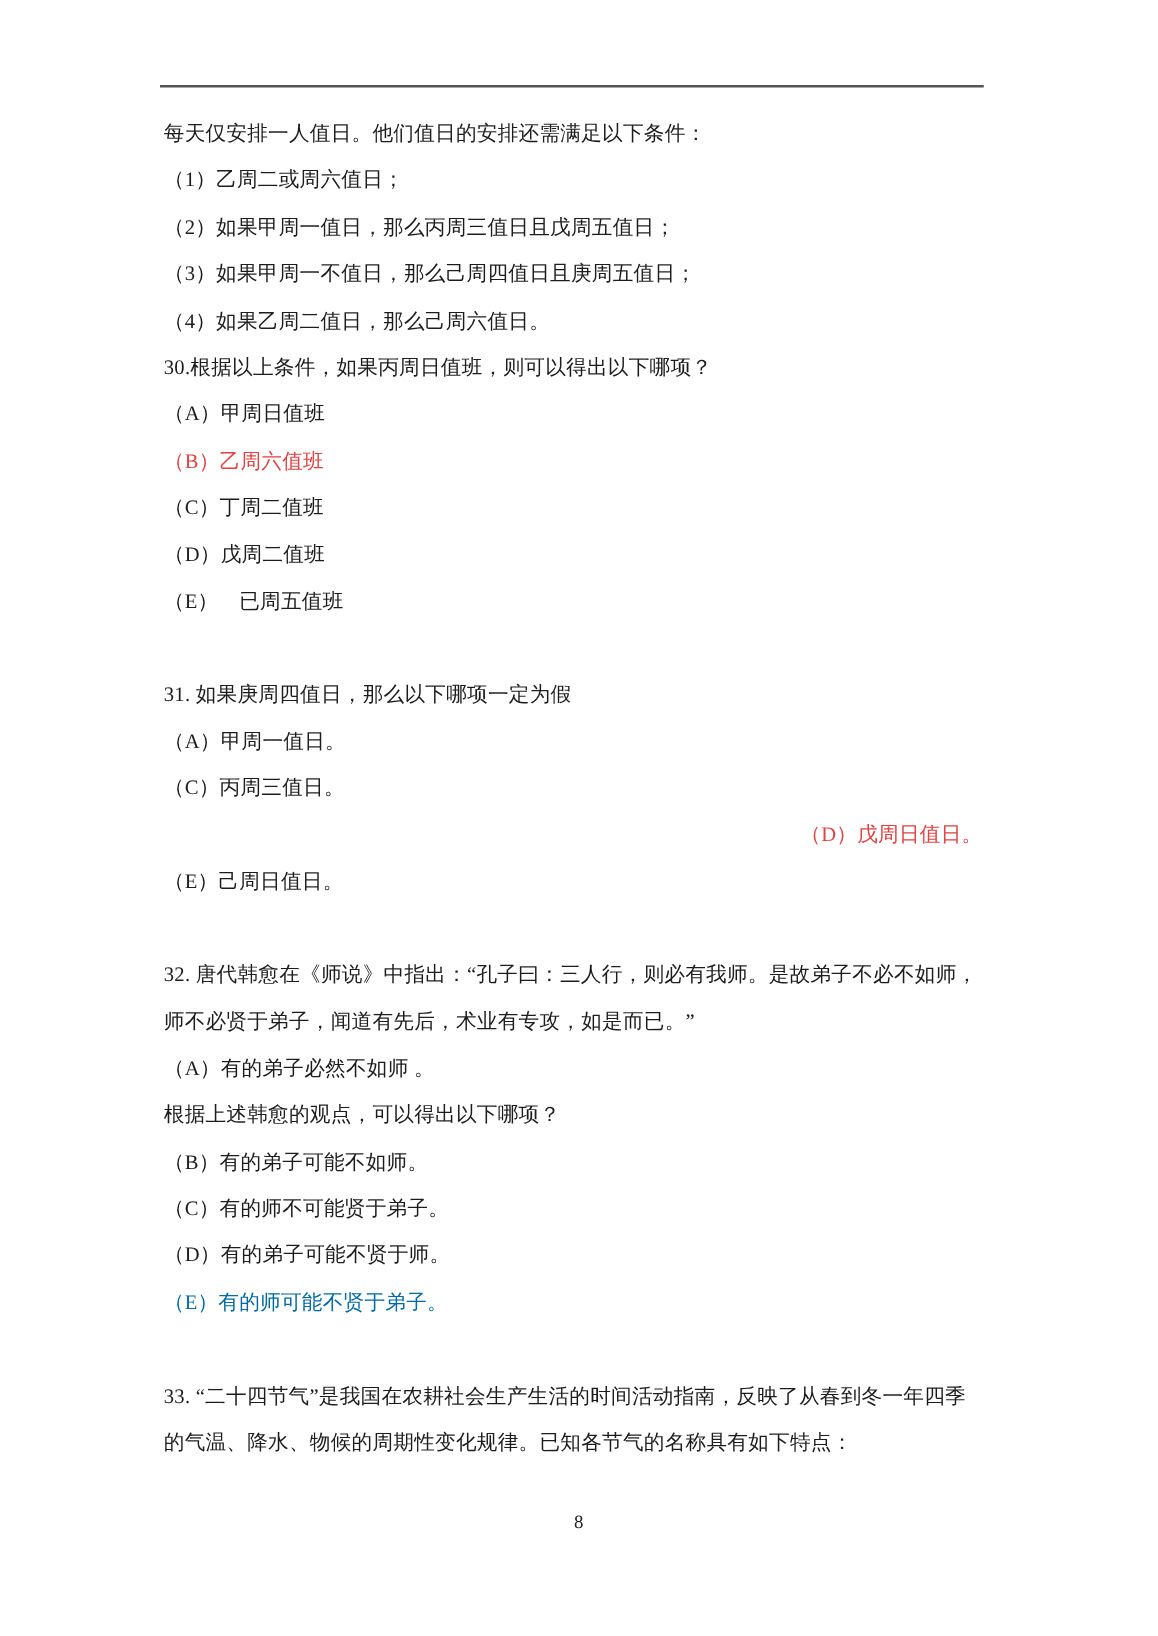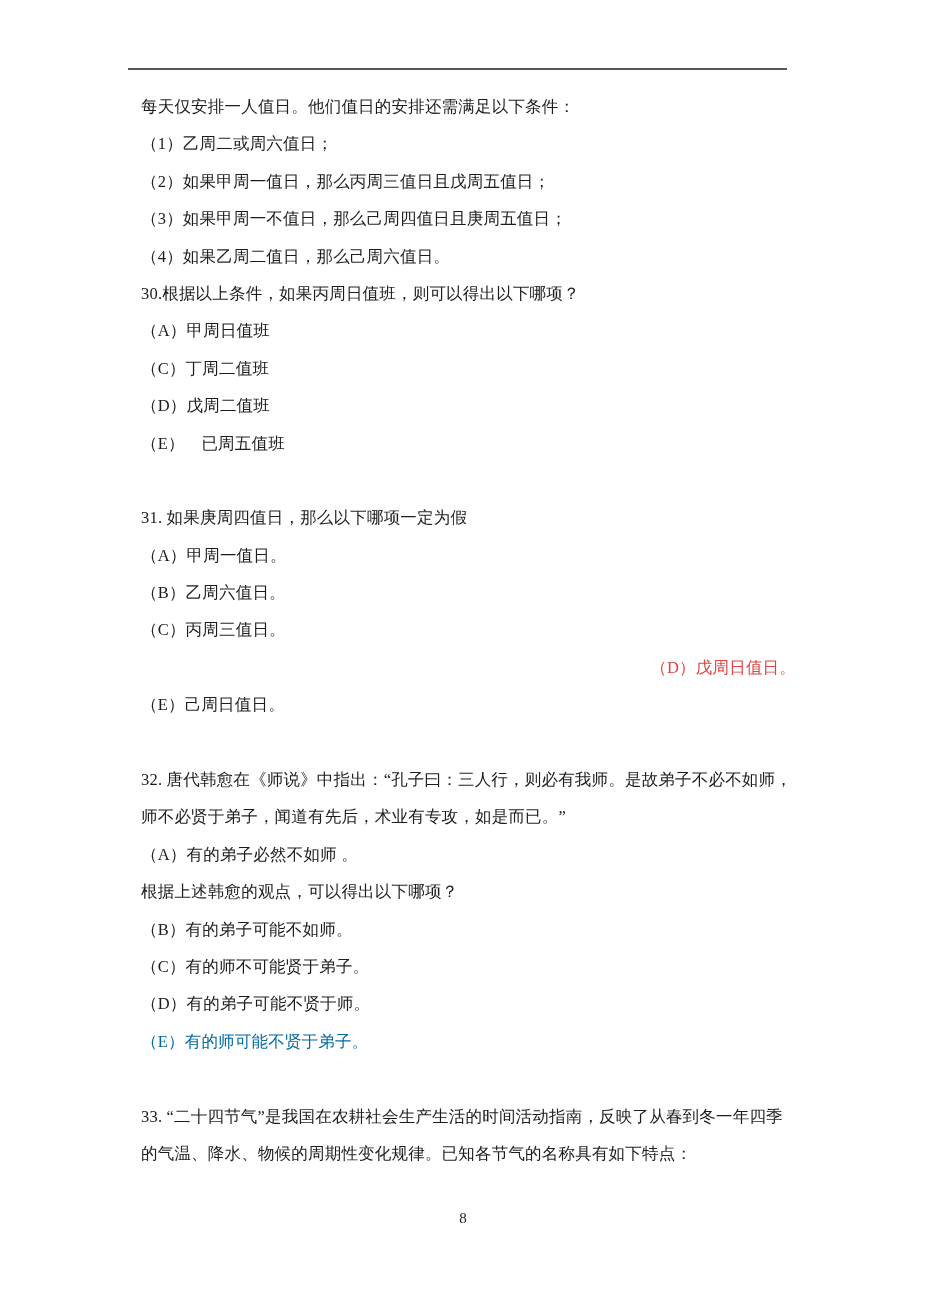--- a/index.html
+++ b/index.html
@@ -23,21 +23,21 @@
   .top-rule {
     position: absolute;
     left: 128px;
     top: 68px;
     width: 659px;
     height: 2px;
     background: #555555;
   }
   .content {
     position: absolute;
-    left: 141px;
+    left: 131px;
     top: 88px;
     width: 655px;
   }
   .ln {
     height: 37.4px;
     line-height: 37.4px;
     font-size: 16.5px;
     white-space: pre;
     letter-spacing: 0.2px;
   }
@@ -66,29 +66,29 @@
 
     <div class="ln">每天仅安排一人值日。他们值日的安排还需满足以下条件：</div>
 
     <div class="ln">（1）乙周二或周六值日；</div>
     <div class="ln">（2）如果甲周一值日，那么丙周三值日且戊周五值日；</div>
     <div class="ln">（3）如果甲周一不值日，那么己周四值日且庚周五值日；</div>
     <div class="ln">（4）如果乙周二值日，那么己周六值日。</div>
 
     <div class="ln">30.根据以上条件，如果丙周日值班，则可以得出以下哪项？</div>
     <div class="ln">（A）甲周日值班</div>
+    <div class="ln" style="color: rgb(224, 67, 67);">（B）乙周六值班</div>
     <div class="ln">（C）丁周二值班</div>
     <div class="ln">（D）戊周二值班</div>
     <div class="ln">（E）　已周五值班</div>
 
     <div class="ln blank"></div>
 
     <div class="ln">31. 如果庚周四值日，那么以下哪项一定为假</div>
     <div class="ln">（A）甲周一值日。</div>
-    <div class="ln">（B）乙周六值日。</div>
     <div class="ln">（C）丙周三值日。</div>
     <div class="ln" style="color: rgb(224, 67, 67); text-align: right;">（D）戊周日值日。</div>
     <div class="ln">（E）己周日值日。</div>
 
     <div class="ln blank"></div>
 
     <div class="ln">32. 唐代韩愈在《师说》中指出：“孔子曰：三人行，则必有我师。是故弟子不必不如师，</div>
     <div class="ln">师不必贤于弟子，闻道有先后，术业有专攻，如是而已。”</div>
     <div class="ln">（A）有的弟子必然不如师 。</div>
     <div class="ln">根据上述韩愈的观点，可以得出以下哪项？</div>

